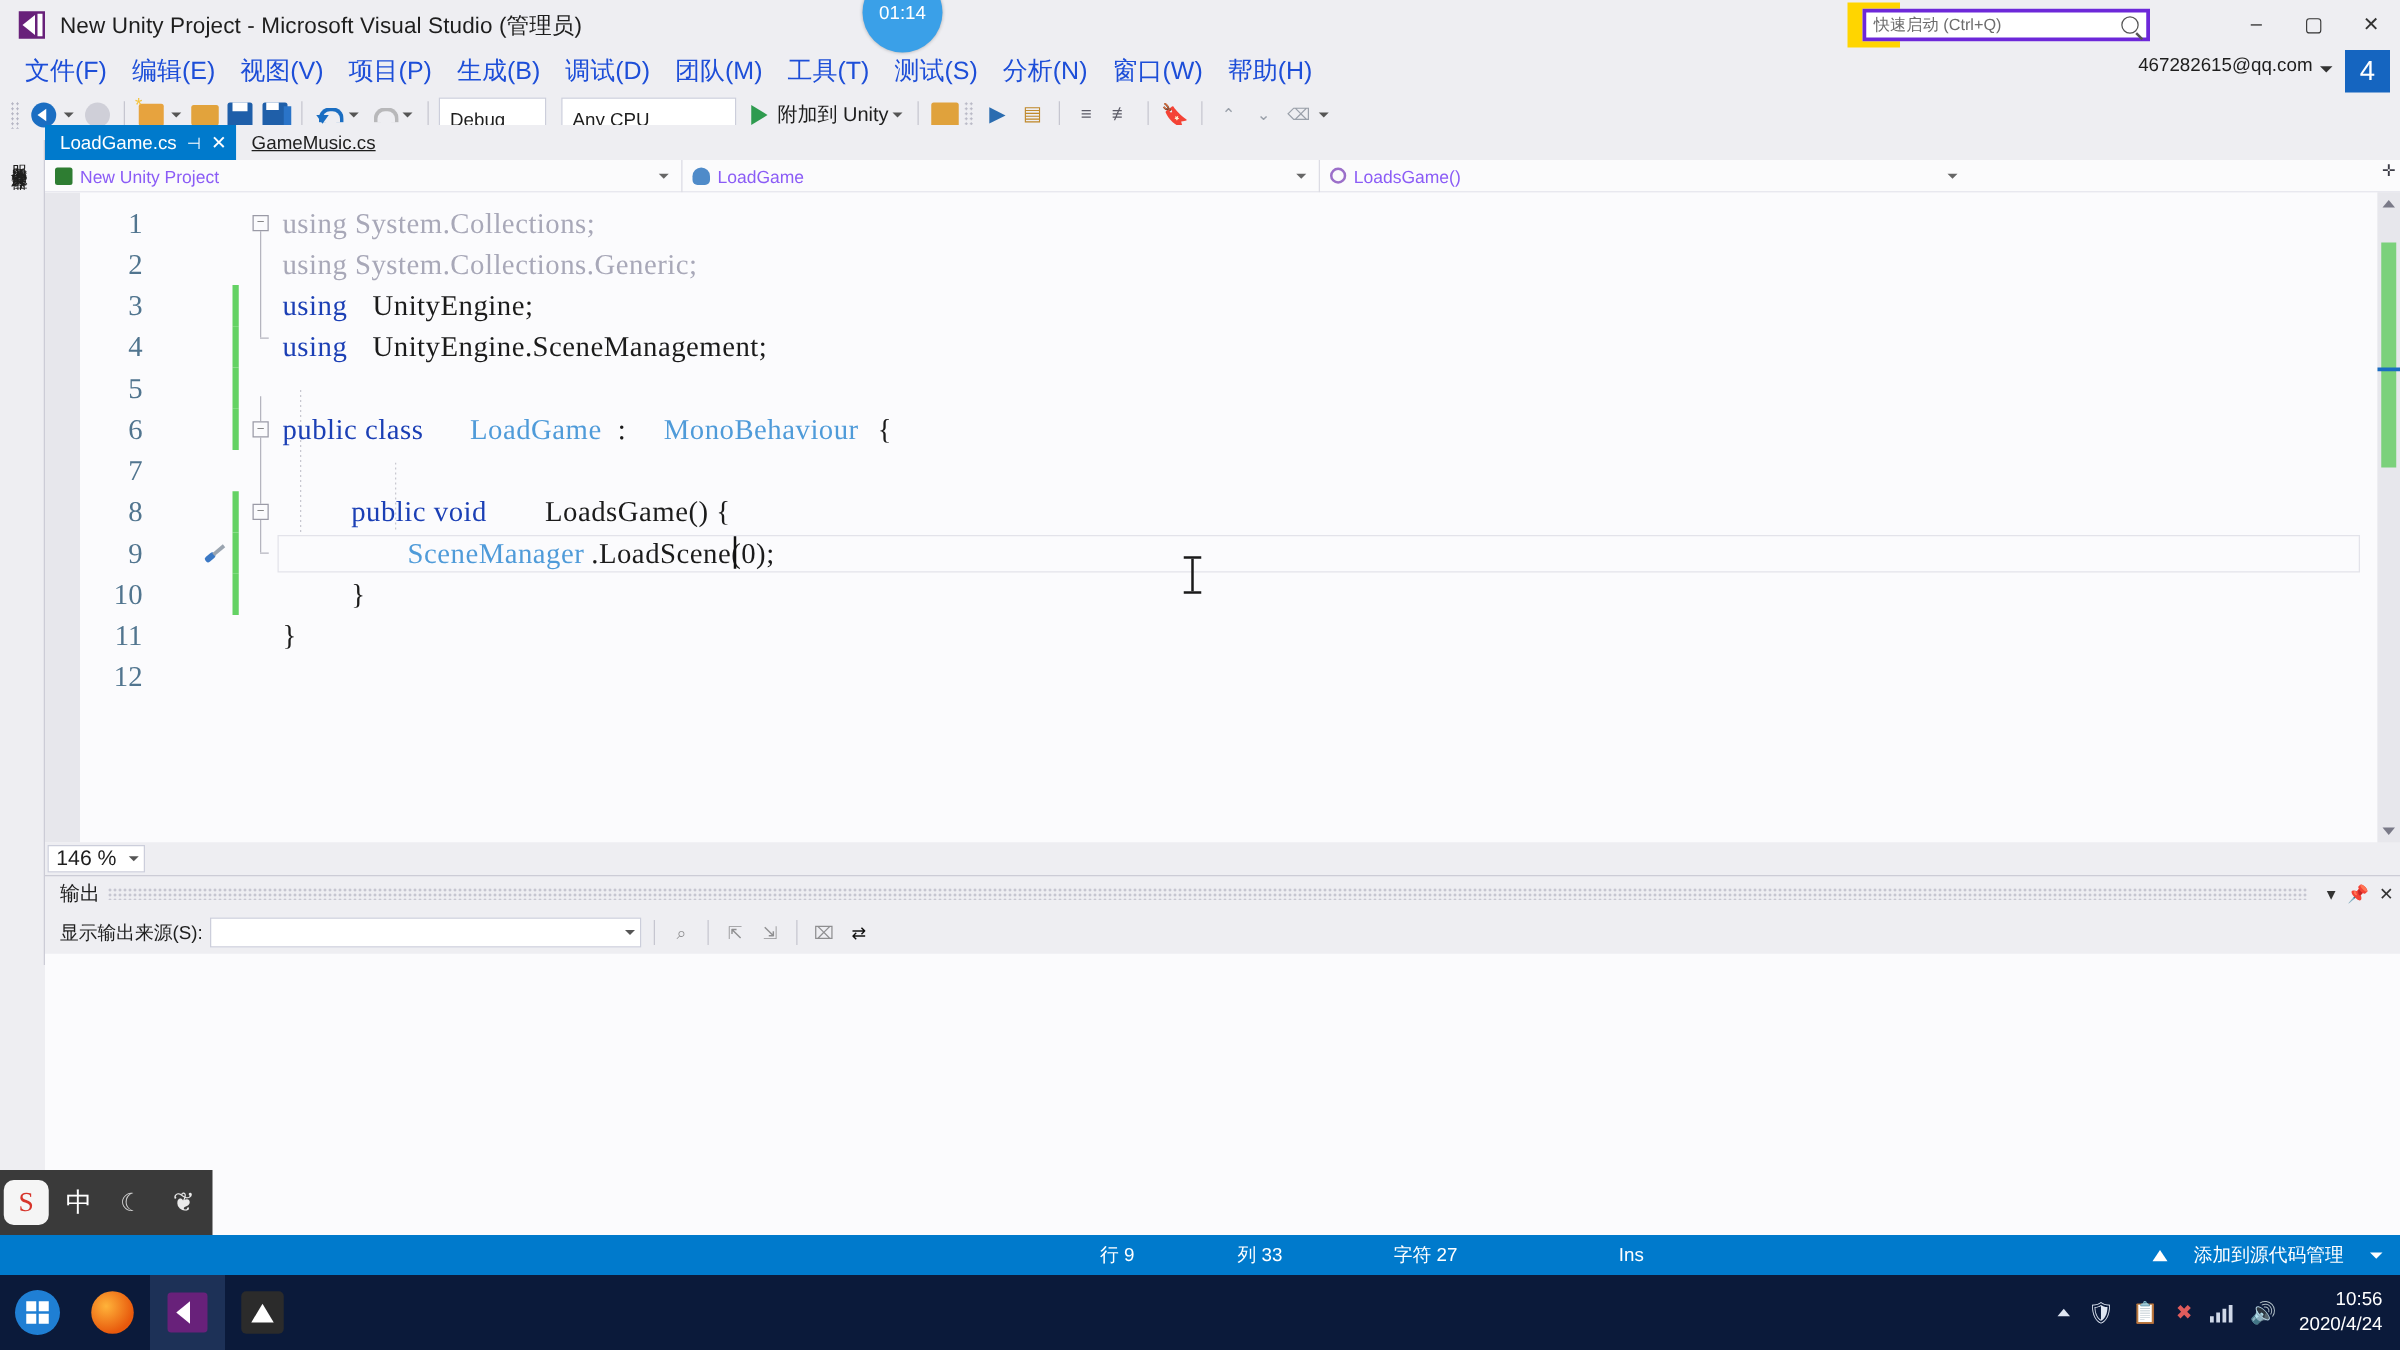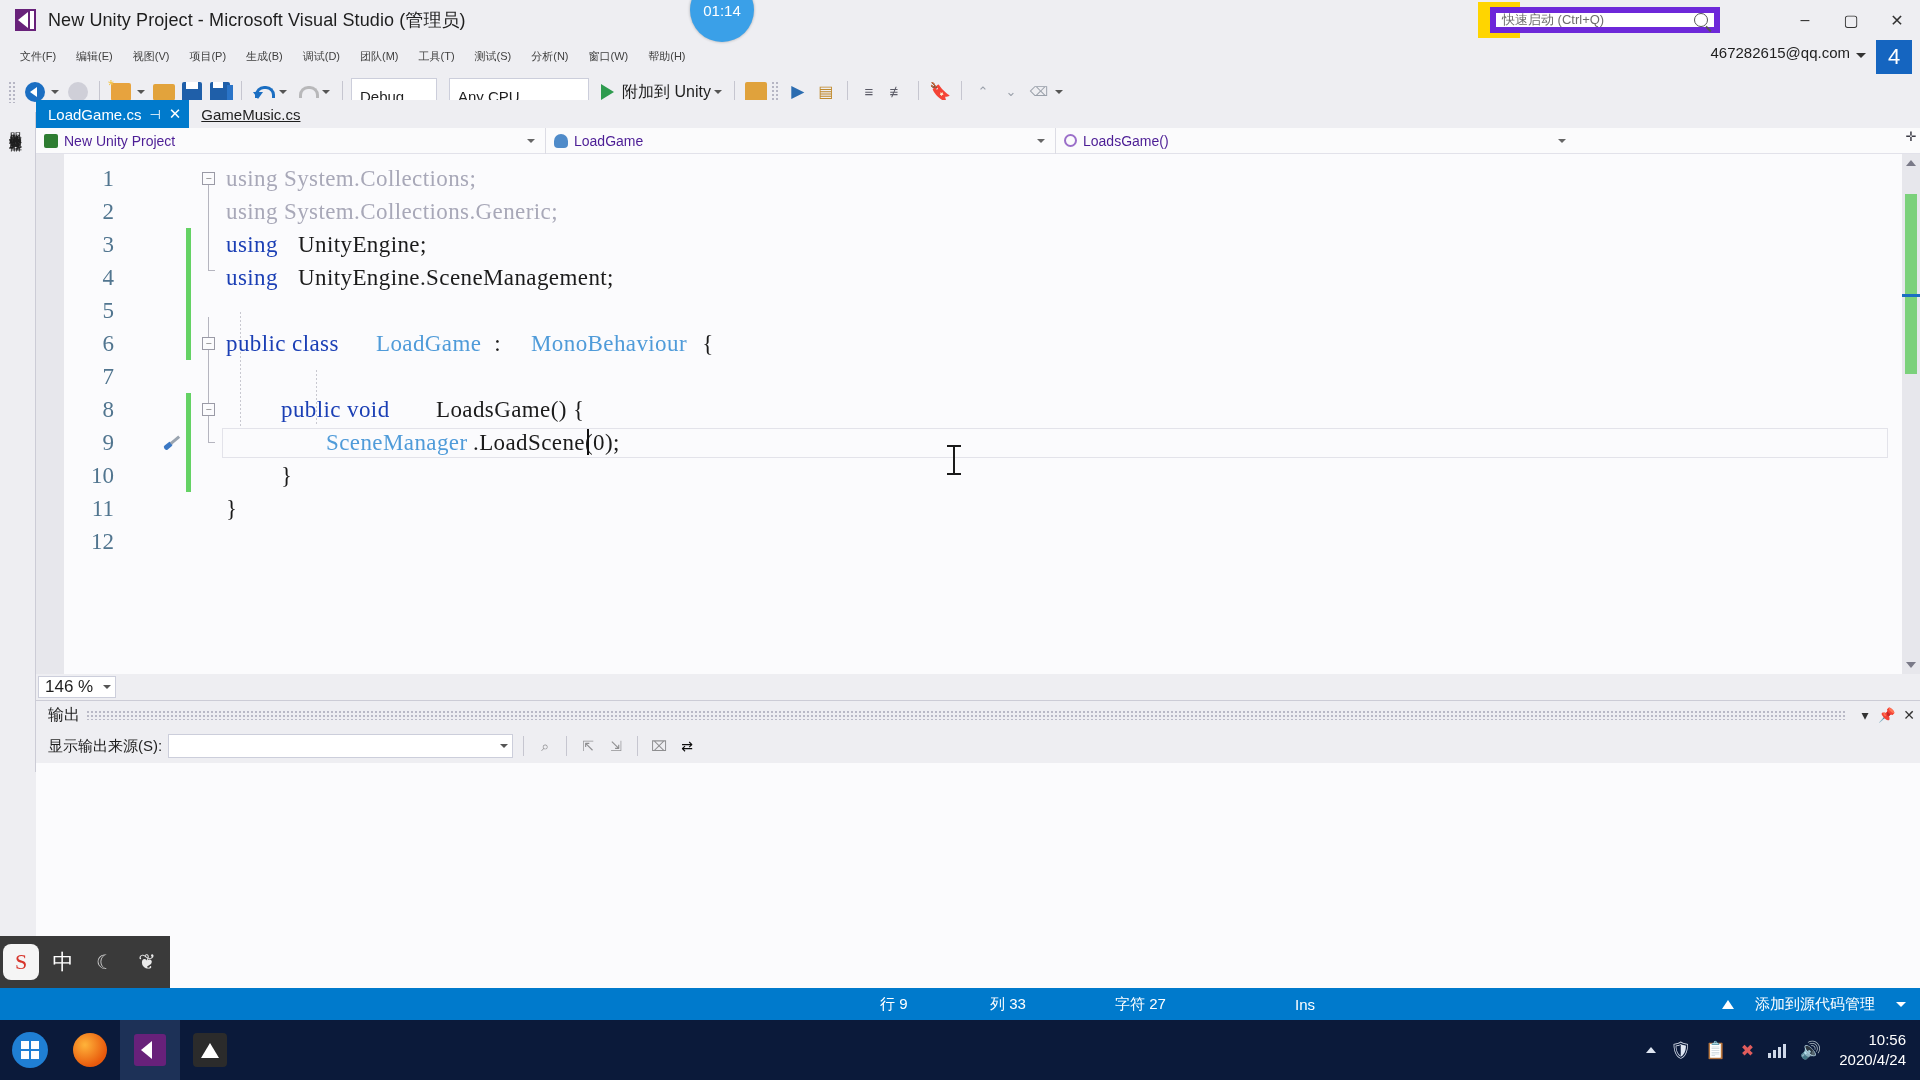--- a/index.html
+++ b/index.html
@@ -47,21 +47,21 @@
   .winbtns {
     position: absolute; right: 0; top: 0; height: 40px; display: flex; align-items: center;
   }
   .winbtn {
     width: 46px; height: 40px; display: flex; align-items: center; justify-content: center;
     font-size: 16px; color: #333;
   }
   .winbtn.close { color: #333; }
   .quicklaunch {
     position: absolute; right: 200px; top: 7px; width: 230px; height: 26px;
-    background: #fff; border: 6px solid #6d28d9;
+    background: #fff; border: 3px solid #6d28d9;
     display: flex; align-items: center; padding: 0 6px;
     font-size: 13px; color: #6d6d6d;
   }
   .quicklaunch .ql-text { flex: 1; }
   .ql-mag {
     width: 14px; height: 14px; border: 1.6px solid #555; border-radius: 50%;
     position: relative;
   }
   .ql-mag::after {
     content: ""; position: absolute; right: -5px; bottom: -4px;
@@ -89,21 +89,21 @@
     color: #fff; font-size: 15px; z-index: 60;
     box-shadow: 0 0 3px rgba(0,0,0,.3);
   }
 
   
   .menubar {
     position: absolute; left: 0; top: 40px; width: 1920px; height: 32px;
     display: flex; align-items: center; padding-left: 10px;
   }
   .menu-item {
-    font-size: 11px; color: #404040; padding: 4px 10px; white-space: nowrap; text-align: right;
+    font-size: 20px; color: #1d4ed8; padding: 4px 10px; white-space: nowrap; text-align: right;
   }
   .account {
     position: absolute; right: 70px; top: 44px; font-size: 15px; color: #1e1e1e;
   }
   .account-caret {
     position: absolute; right: 54px; top: 53px;
     width: 0; height: 0; border-left: 5px solid transparent; border-right: 5px solid transparent;
     border-top: 5px solid #333;
   }
   .num4-badge {
@@ -200,21 +200,21 @@
   .tab .x { font-size: 15px; }
 
   
   .navbar {
     position: absolute; left: 36px; top: 128px; width: 1884px; height: 26px;
     background: #fbfbfc; border-bottom: 1px solid #e2e2ea;
     display: flex; align-items: center;
   }
   .nav-seg {
     height: 26px; display: flex; align-items: center; padding: 0 4px 0 8px;
-    border-right: 1px solid #dcdce4; font-size: 14px; color: #4c1d95;
+    border-right: 1px solid #dcdce4; font-size: 14px; color: #8b5cf6;
   }
   .nav-seg .nav-label { flex: 1; white-space: nowrap; margin-left: 6px; }
   .nav-seg .nav-caret {
     width: 0; height: 0; border-left: 4px solid transparent; border-right: 4px solid transparent;
     border-top: 4px solid #666; margin: 0 6px;
   }
   .ico-proj { width: 14px; height: 14px; background: #2e7d32; border-radius: 2px; }
   .ico-class { width: 14px; height: 14px; background: #4f8bc9; border-radius: 50% 50% 4px 4px; }
   .ico-method { width: 13px; height: 13px; border: 2px solid #9b6fc9; border-radius: 50%; }
 

